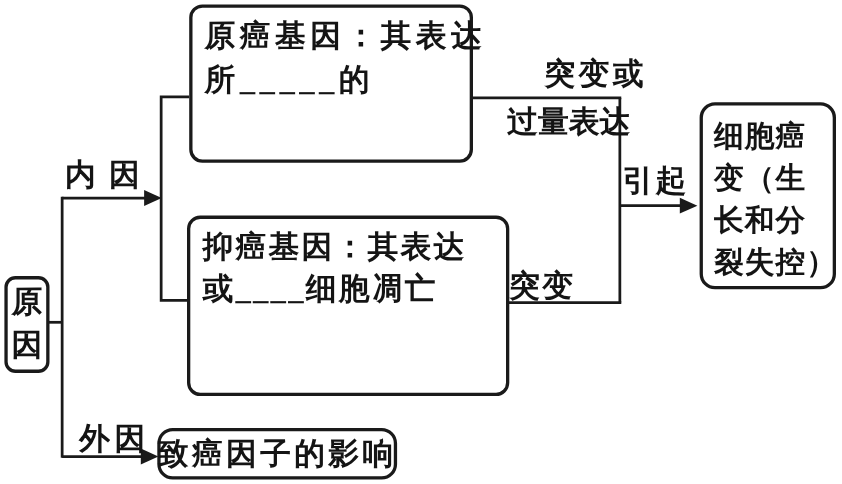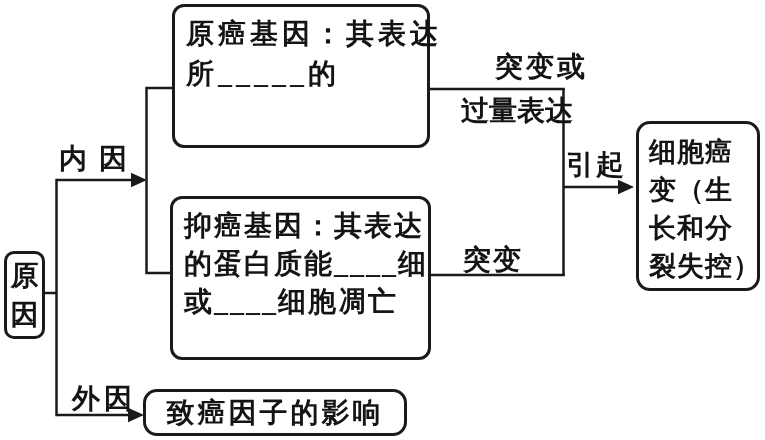--- a/index.html
+++ b/index.html
@@ -57,53 +57,52 @@
     border-radius: 12px;
     padding: 7px 0 0 11px;
     font-size: 28px;
     line-height: 40px;
     letter-spacing: 4px;
   }
   
   .node-suppressor {
     left: 170px;
     top: 196px;
-    width: 261px;
+    width: 293px;
     height: 164px;
     border-radius: 12px;
     padding: 8px 0 0 11px;
     font-size: 28px;
     line-height: 38px;
     letter-spacing: 2px;
   }
   
   .node-carcinogen {
     left: 143px;
     top: 389px;
-    width: 264px;
+    width: 218px;
     height: 47px;
     border-radius: 14px;
     display: flex;
     align-items: center;
     justify-content: center;
     font-size: 28px;
     letter-spacing: 3px;
   }
   
   .node-cancer {
     left: 636px;
     top: 93px;
     width: 124px;
     height: 170px;
     border-radius: 14px;
     padding: 9px 0 0 10px;
     font-size: 27px;
     line-height: 38px;
     letter-spacing: 1px;
-    margin-top: 28px;
   }
   .edge-label {
     position: absolute;
     font-size: 28px;
     white-space: nowrap;
   }
   .lbl-internal  { left: 59px;  top: 140px; letter-spacing: 12px; text-align: right; }
   .lbl-external  { left: 72px;  top: 380px; letter-spacing: 4px; }
   .lbl-mut-or-1  { left: 447px; top: 48px;  letter-spacing: 3px; margin-left: 48px; }
   .lbl-mut-or-2  { left: 461px; top: 92px;  letter-spacing: 0px; }
@@ -144,21 +143,20 @@
     <div class="ln">因</div>
   </div>
 
   <div class="node node-proto">
     <div class="ln">原癌基因：其表达</div>
     <div class="ln">所_____的</div>
   </div>
 
   <div class="node node-suppressor">
     <div class="ln">抑癌基因：其表达</div>
-    <div class="ln">的蛋白质能____细</div>
     <div class="ln">或____细胞凋亡</div>
   </div>
 
   <div class="node node-carcinogen">
     <div class="ln">致癌因子的影响</div>
   </div>
 
   <div class="node node-cancer">
     <div class="ln">细胞癌</div>
     <div class="ln">变（生</div>

